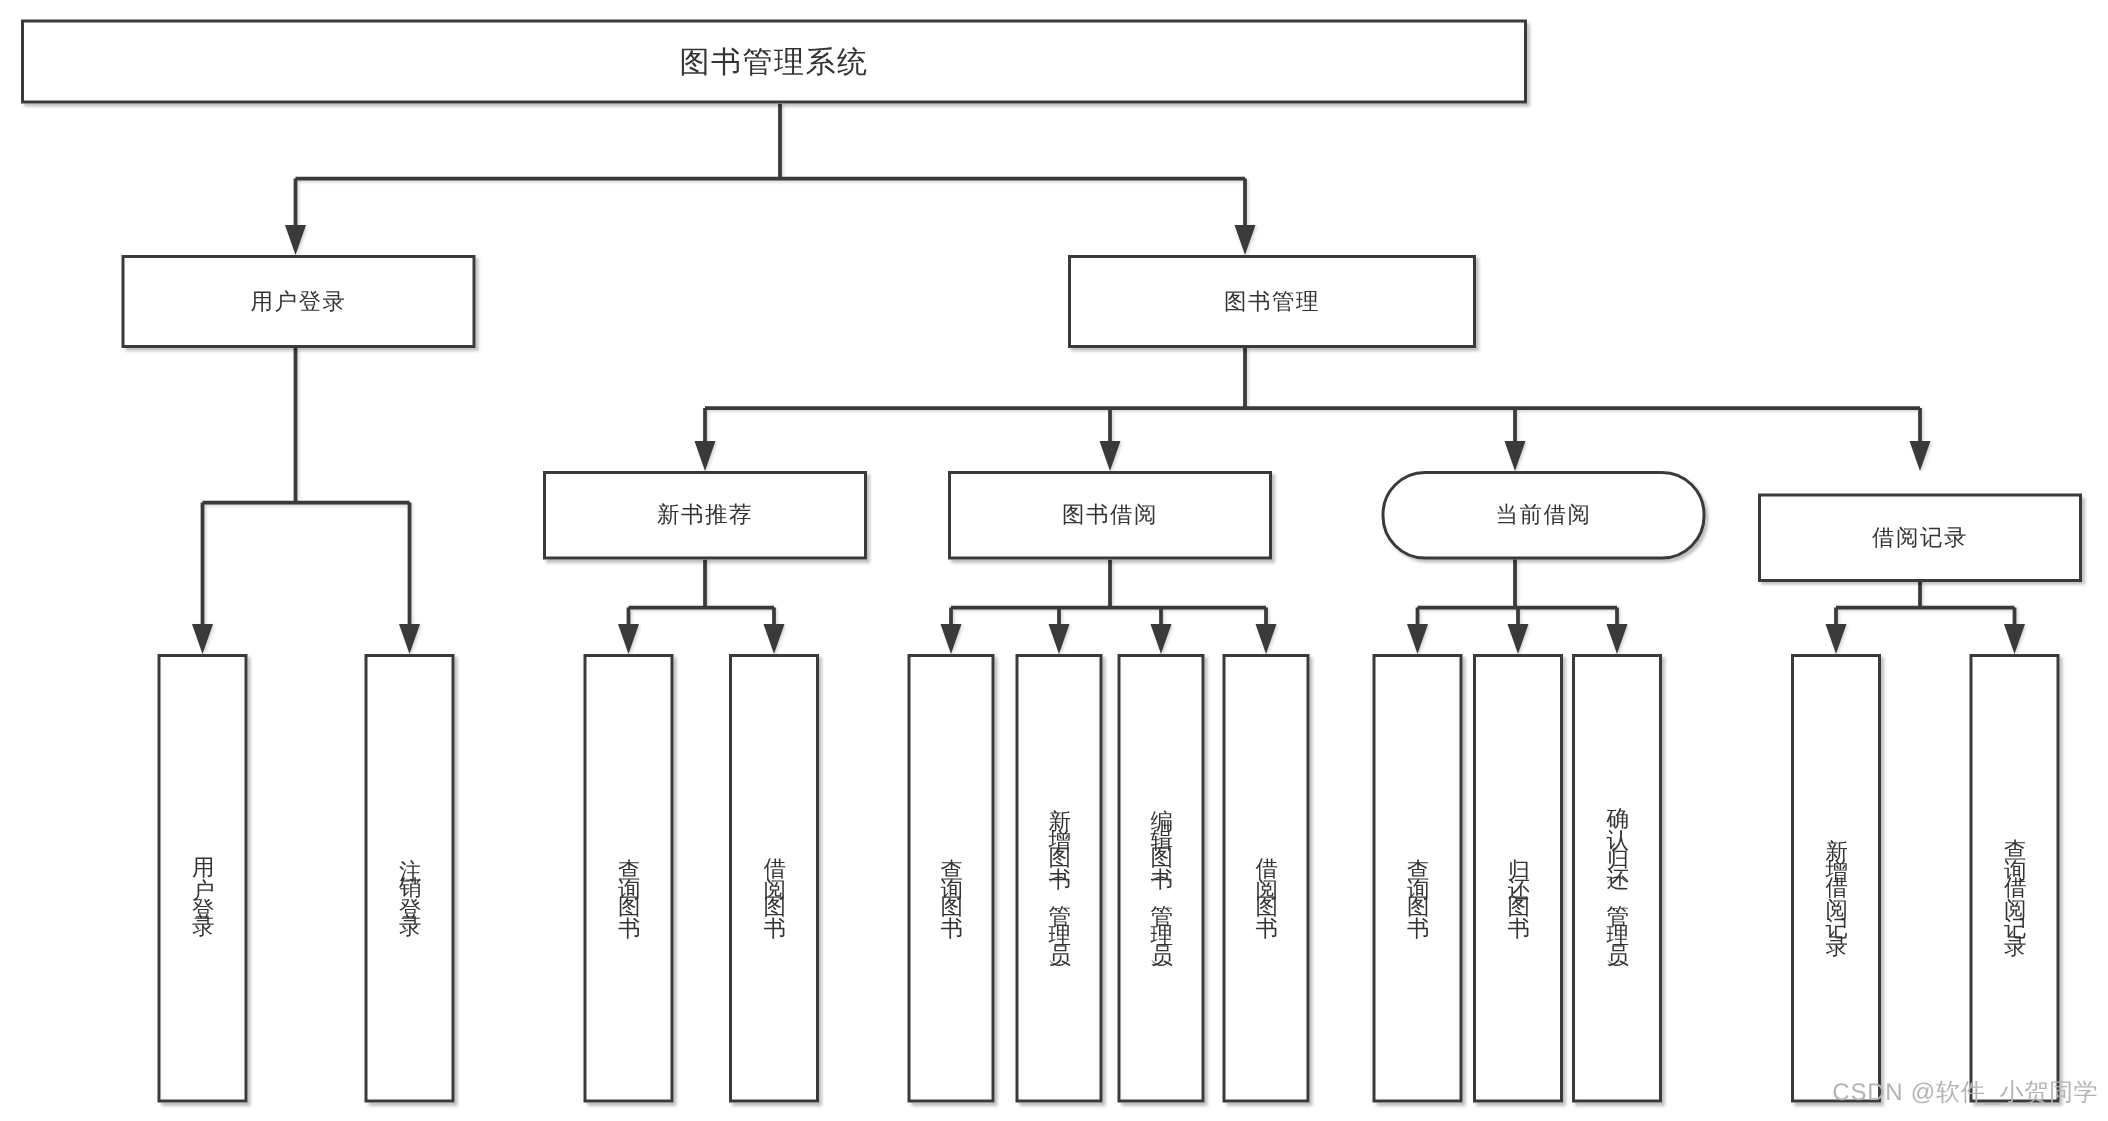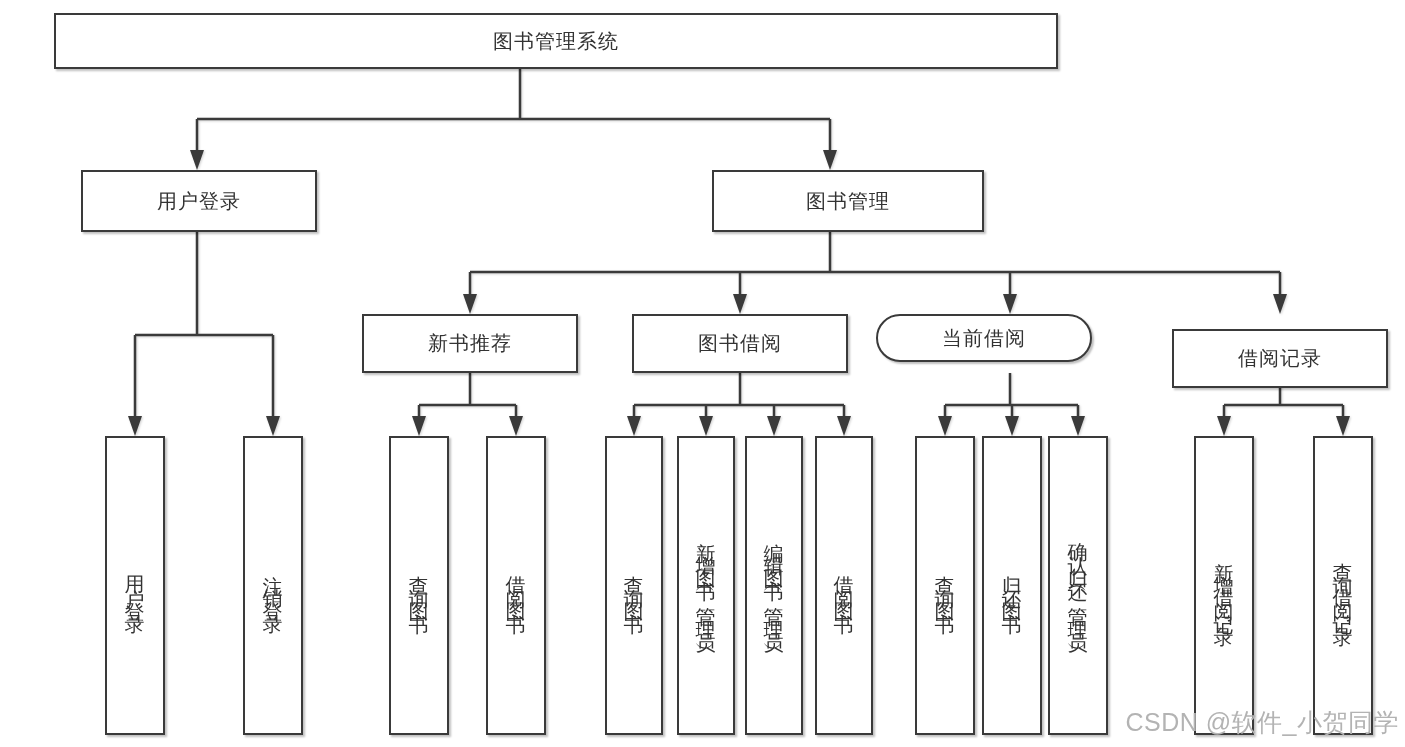--- a/index.html
+++ b/index.html
@@ -28,37 +28,37 @@
   }
   .node {
     position: absolute;
     background: #ffffff;
     border: 2.5px solid #3a3a3a;
     box-shadow: 2px 2px 2px rgba(0,0,0,0.25);
     display: flex;
     align-items: center;
     justify-content: center;
     box-sizing: border-box;
-    font-size: 20px;
+    font-size: 15px;
     letter-spacing: 1px;
     white-space: nowrap;
   }
-  .node.root { font-size: 20px; margin-left: 40px; }
+  .node.root { font-size: 20px; }
   .leaf .v-text {
     writing-mode: vertical-rl;
     text-orientation: mixed;
     letter-spacing: 13px;
     line-height: 1;
     white-space: nowrap;
   }
   .watermark {
     position: absolute;
     right: 6px;
     bottom: 8px;
-    font-size: 25px;
+    font-size: 16px;
     color: #b3b3b3;
     letter-spacing: 0.5px;
     pointer-events: none;
     margin-top: 30px;
   }
 </style>
 </head>
 <body>
 
 <div class="stage">
@@ -123,21 +123,21 @@
   <div class="node" style="left:712px; top:170px; width:272px; height:62px;">
     <span>图书管理</span>
   </div>
 
   <div class="node" style="left:362px; top:314px; width:216px; height:59px;">
     <span>新书推荐</span>
   </div>
   <div class="node" style="left:632px; top:314px; width:216px; height:59px;">
     <span>图书借阅</span>
   </div>
-  <div class="node" style="left:876px; top:314px; width:216px; height:48px;border-radius:29px;">
+  <div class="node" style="left:921px; top:314px; width:216px; height:59px;border-radius:29px;">
     <span>当前借阅</span>
   </div>
   <div class="node" style="left:1172px; top:314px; width:216px; height:59px;margin-top:15px;">
     <span>借阅记录</span>
   </div>
 
   <div class="node leaf" style="left:105px; top:436px; width:60px; height:299px;">
     <span class="v-text">用户登录</span>
   </div>
   <div class="node leaf" style="left:243px; top:436px; width:60px; height:299px;">

